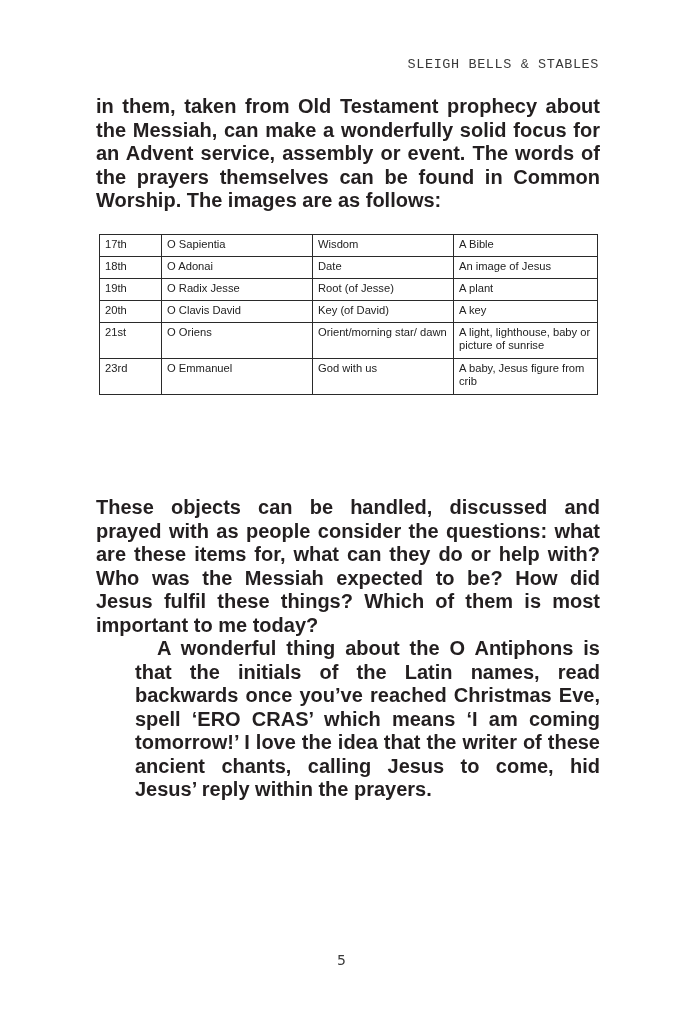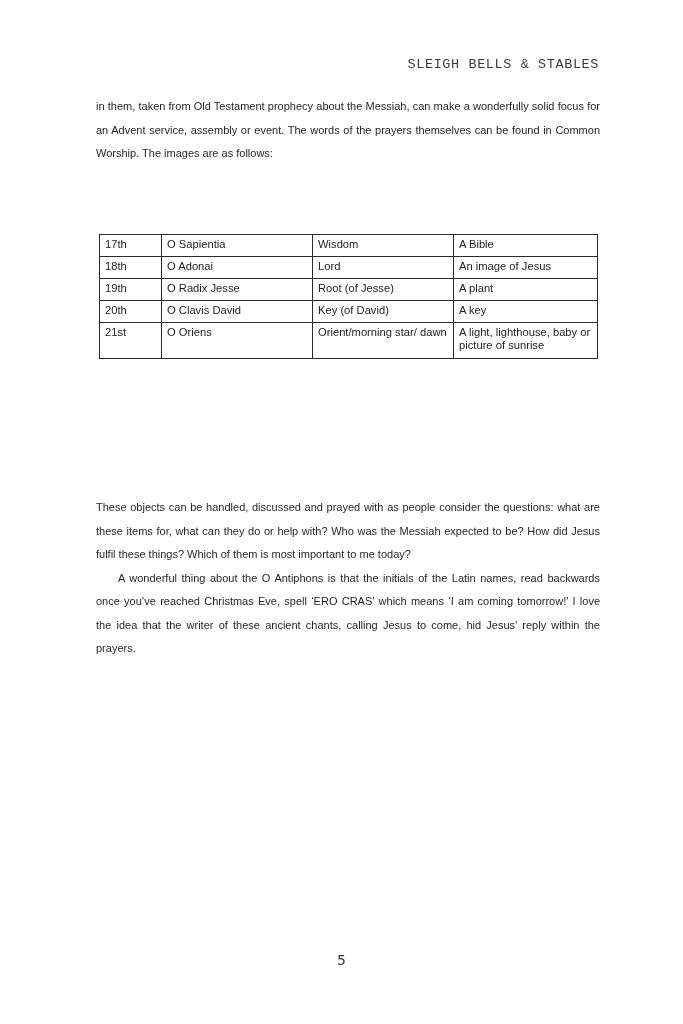--- a/index.html
+++ b/index.html
@@ -22,33 +22,34 @@
       font-size: 13.5px;
       letter-spacing: 0.6px;
       color: #3a3a3a;
       font-weight: normal;
     }
     .body-text {
       position: absolute;
       left: 96px;
       width: 504px;
       font-family: "Liberation Sans", sans-serif;
-      font-weight: normal;
-      font-size: 11px;
+      font-weight: bold;
+      font-size: 20px;
       line-height: 23.5px;
       text-align: justify;
       color: #231f20;
       margin: 0;
     }
     .para {
       margin: 0;
       text-align: justify;
     }
     .para.indent {
       text-indent: 22px;
+      margin-left: 39px;
     }
     #para-top {
       top: 95px;
     }
     #para-bottom {
       top: 496px;
     }
     table.antiphons {
       position: absolute;
       left: 99px;
@@ -108,41 +109,47 @@
   <tbody>
   <tr class="row-single">
     <td>17th</td>
     <td>O Sapientia</td>
     <td>Wisdom</td>
     <td>A Bible</td>
   </tr>
   <tr class="row-single">
     <td>18th</td>
     <td>O Adonai</td>
-    <td>Lord</td>
+    <td>Date</td>
     <td>An image of Jesus</td>
   </tr>
   <tr class="row-single">
     <td>19th</td>
     <td>O Radix Jesse</td>
     <td>Root (of Jesse)</td>
     <td>A plant</td>
   </tr>
   <tr class="row-single">
     <td>20th</td>
     <td>O Clavis David</td>
     <td>Key (of David)</td>
     <td>A key</td>
   </tr>
   <tr class="row-double">
     <td>21st</td>
     <td>O Oriens</td>
     <td>Orient/morning star/ dawn</td>
     <td>A light, lighthouse, baby or picture of sunrise</td>
   </tr>
+  <tr class="row-double">
+    <td>23rd</td>
+    <td>O Emmanuel</td>
+    <td>God with us</td>
+    <td>A baby, Jesus figure from crib</td>
+  </tr>
 </tbody>
   </table>
 
 <div class="body-text" id="para-bottom">
   <p class="para">These objects can be handled, discussed and prayed with as people consider the questions: what are these items for, what can they do or help with? Who was the Messiah expected to be? How did Jesus fulfil these things? Which of them is most important to me today?</p>
   <p class="para indent">A wonderful thing about the O Antiphons is that the initials of the Latin names, read backwards once you’ve reached Christmas Eve, spell ‘ERO CRAS’ which means ‘I am coming tomorrow!’ I love the idea that the writer of these ancient chants, calling Jesus to come, hid Jesus’ reply within the prayers.</p>
 </div>
 
 <div class="page-number">5</div>
 

